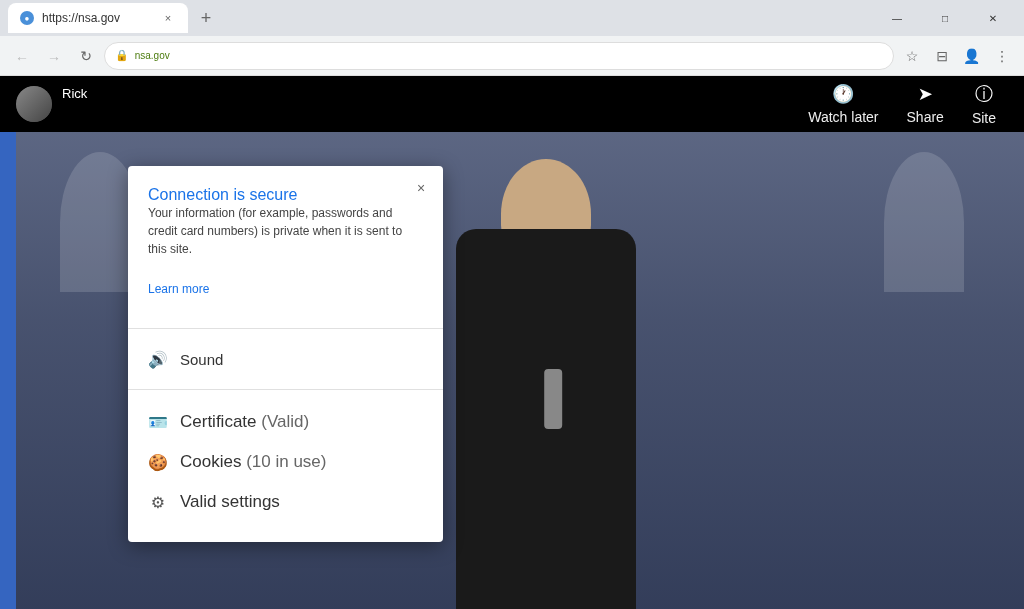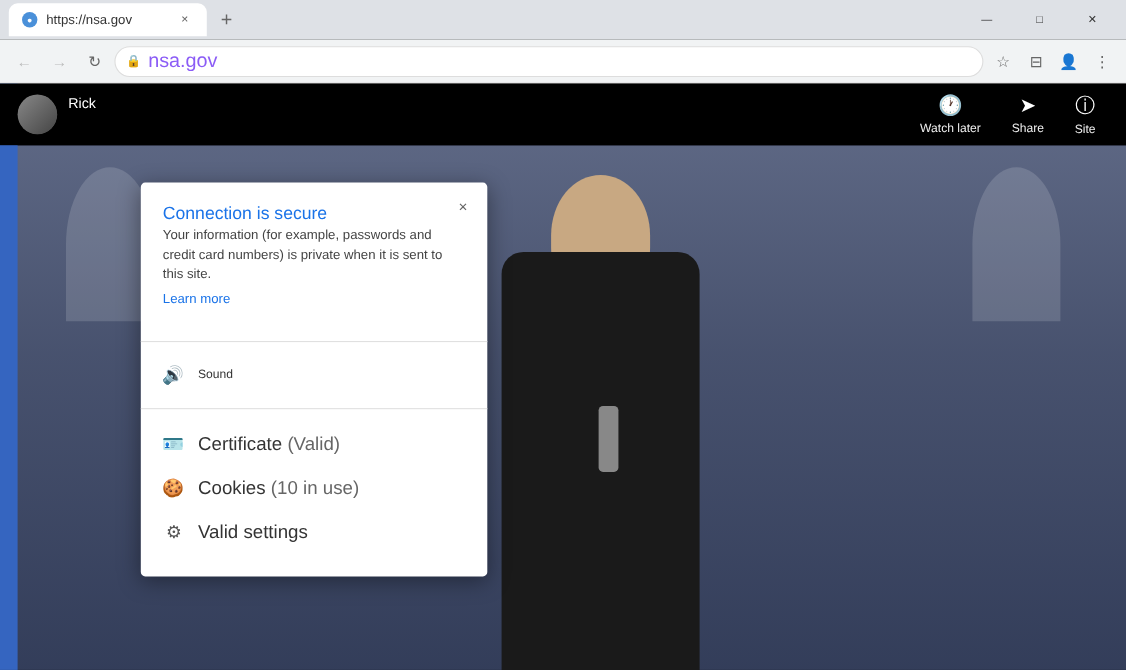--- a/index.html
+++ b/index.html
@@ -95,21 +95,21 @@
       align-items: center;
       padding: 0 10px;
       gap: 6px;
       font-size: 13px;
       color: #333;
     }
     .lock-icon {
       font-size: 11px;
       color: #666;
     }
-    .omnibox-url { color: #8b5cf6; font-size: 18px; }
+    .omnibox-url { color: #4d7c0f; font-size: 10px; }
     .omnibox-actions {
       display: flex; gap: 2px; align-items: center;
     }
     .omnibox-action-btn {
       width: 28px; height: 28px;
       display: flex; align-items: center; justify-content: center;
       border-radius: 50%;
       cursor: pointer;
       color: #666;
       font-size: 14px;
@@ -169,21 +169,21 @@
       align-items: center;
       gap: 4px;
       padding: 8px 12px;
       cursor: pointer;
       color: #fff;
     }
     .yt-ctrl-icon {
       font-size: 18px;
     }
     .yt-ctrl-label {
-      font-size: 11px;
+      font-size: 14px;
       color: #eee;
     }
 
     
     .video-bg {
       position: absolute;
       top: 56px; left: 0; right: 0; bottom: 0;
       background: #1a1a2e;
       overflow: hidden;
     }
@@ -267,21 +267,21 @@
     .popup-title {
       font-size: 16px;
       font-weight: 500;
       color: #1a73e8;
       margin-bottom: 0;
     }
     .popup-desc {
       font-size: 12px;
       color: #444;
       line-height: 1.5;
-      margin-bottom: 6px;
+      margin-bottom: 24px;
     }
     .popup-learn-more {
       font-size: 12px;
       color: #1a73e8;
       cursor: pointer;
       margin-bottom: 32px;
       display: block;
     }
     .popup-divider {
       height: 1px;
@@ -316,21 +316,21 @@
       padding: 8px 0;
       margin-bottom: 4px;
     }
     .sound-icon {
       width: 20px; height: 20px;
       display: flex; align-items: center; justify-content: center;
       font-size: 16px;
       color: #555;
     }
     .sound-label {
-      font-size: 11px;
+      font-size: 15px;
       color: #333;
       flex: 1;
     }
     .sound-select {
       display: flex;
       align-items: center;
       border: 1px solid #ccc;
       border-radius: 4px;
       padding: 4px 8px;
       font-size: 12px;

